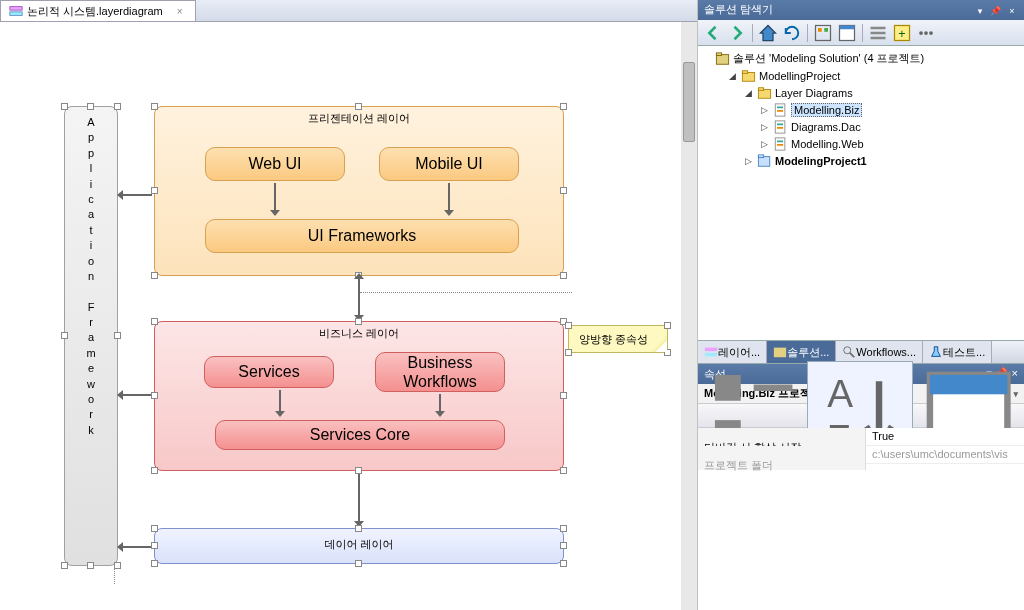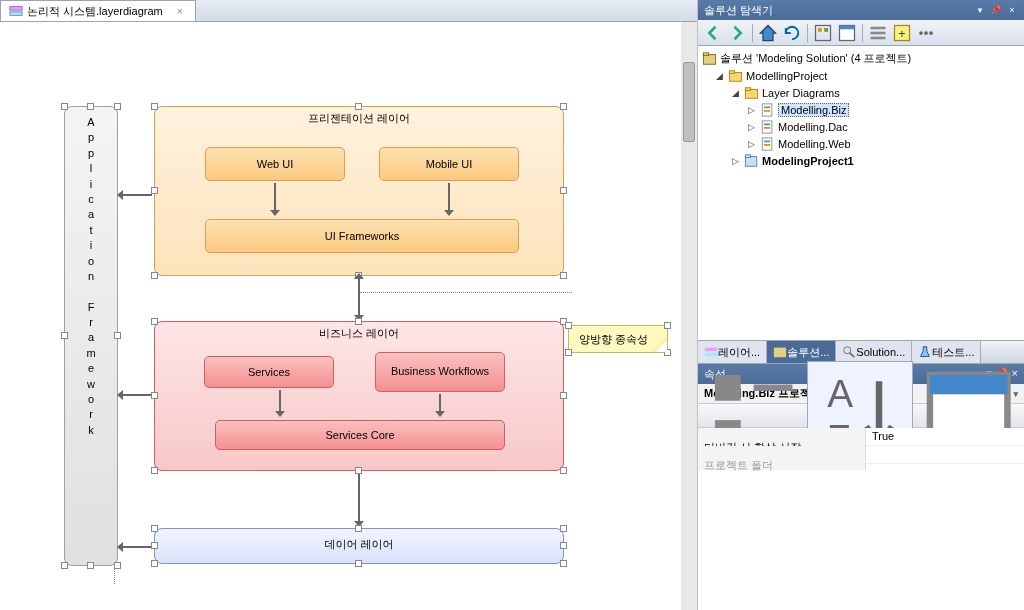--- a/index.html
+++ b/index.html
@@ -15,47 +15,47 @@
 
 
 .canvas { position: relative; width: 680px; height: 580px; margin: 4px 0 0 4px; background: #fff; }
 .layer-box { position: absolute; border-radius: 8px; border: 1px solid; }
 .handle { position: absolute; width: 7px; height: 7px; background: #fff; border: 1px solid #888; }
 .handle.tl { top: -4px; left: -4px; } .handle.tr { top: -4px; right: -4px; }
 .handle.bl { bottom: -4px; left: -4px; } .handle.br { bottom: -4px; right: -4px; }
 .handle.tm { top: -4px; left: calc(50% - 4px); } .handle.bm { bottom: -4px; left: calc(50% - 4px); }
 .handle.lm { left: -4px; top: calc(50% - 4px); } .handle.rm { right: -4px; top: calc(50% - 4px); }
 .layer-title { text-align: center; padding: 4px 0 2px 0; font-size: 11px; }
-.inner-box { position: absolute; border-radius: 5px; border: 1px solid; display: flex; align-items: center; justify-content: center; font-size: 11px; }
+.inner-box { position: absolute; border-radius: 10px; border: 1px solid; display: flex; align-items: center; justify-content: center; font-size: 16px; }
 
 .arrow { position: absolute; background: #666; }
 .arrow-v { width: 2px; }
 .arrow-h { height: 2px; }
 .arrow::after { content: ""; position: absolute; width: 0; height: 0; }
 .arrow-v.down::after { bottom: -5px; left: -4px; border-left: 5px solid transparent; border-right: 5px solid transparent; border-top: 6px solid #666; }
 .arrow-v.both::before { content: ""; position: absolute; top: -5px; left: -4px; border-left: 5px solid transparent; border-right: 5px solid transparent; border-bottom: 6px solid #666; }
 .arrow-v.both::after { bottom: -5px; left: -4px; border-left: 5px solid transparent; border-right: 5px solid transparent; border-top: 6px solid #666; }
 .arrow-h.left::after { left: -5px; top: -4px; border-top: 5px solid transparent; border-bottom: 5px solid transparent; border-right: 6px solid #666; }
 
 .note { position: absolute; background: linear-gradient(135deg,#fdf9c0 85%,#e8e090 100%); border: 1px solid #c0b860; font-size: 11px; padding: 6px 10px; margin-top: 33px; }
 .note::after { content: ""; position: absolute; right: 0; bottom: 0; width: 12px; height: 12px; background: linear-gradient(135deg,transparent 50%,#fff 50%); }
 
 .vertical-text { writing-mode: horizontal-tb; text-align: center; line-height: 1.4; font-size: 11px; padding-top: 8px; }
 .vertical-text span { display: block; }
 
 
-.panel-header { height: 20px; background: linear-gradient(#5a7aa8,#4a6a98); color: #fff; font-size: 11px; padding: 3px 6px; display: flex; align-items: center; justify-content: space-between; }
+.panel-header { height: 20px; background: linear-gradient(#5a7aa8,#4a6a98); color: #fff; font-size: 11px; padding: 3px 6px; display: flex; align-items: flex-end; justify-content: space-between; }
 .panel-header .right-icons { display: flex; gap: 4px; }
 .panel-header .right-icons span { width: 12px; height: 12px; display: inline-flex; align-items: center; justify-content: center; font-size: 9px; color: #fff; }
 
 .toolbar { height: 26px; background: linear-gradient(#f0f3f8,#d8e0ee); border-bottom: 1px solid #9aa; display: flex; align-items: center; padding: 0 4px; gap: 2px; }
 .toolbar .tbtn { width: 22px; height: 22px; display: flex; align-items: center; justify-content: center; border: 1px solid transparent; }
 .toolbar .sep { width: 1px; height: 18px; background: #aab; margin: 0 2px; }
 
-.tree { flex: 0 0 auto; height: 294px; background: #fff; overflow: auto; padding: 4px 2px; font-size: 11px; }
+.tree { flex: 0 0 auto; height: 294px; background: #fff; overflow: auto; padding: 4px 15px; font-size: 11px; }
 .tree-row { display: flex; align-items: center; height: 17px; gap: 3px; white-space: nowrap; }
 .tree-row.selected .lbl { background: #cde5ff; border: 1px dotted #666; padding: 0 2px; }
 .exp { width: 11px; height: 11px; display: inline-flex; align-items: center; justify-content: center; font-size: 9px; color: #444; }
 .tree-icon { width: 15px; height: 14px; display: inline-block; }
 
 .tool-tabs { height: 24px; background: linear-gradient(#eef2f8,#d0d6e2); display: flex; border-top: 1px solid #9aa; border-bottom: 1px solid #9aa; }
 .tool-tab { padding: 3px 6px; font-size: 11px; display: flex; align-items: center; gap: 0; border-right: 1px solid #aab; background: #e0e4ee; }
 .tool-tab.active { background: #4a6a98; color: #fff; }
 
 .props-header { height: 20px; background: linear-gradient(#5a7aa8,#4a6a98); color: #fff; font-size: 11px; padding: 3px 6px; display: flex; justify-content: space-between; }
@@ -308,21 +308,21 @@
           </svg></span>
       <span class="lbl">Modelling.Biz</span>
     </div>
     <div class="tree-row" style="padding-left:46px">
       <span class="exp">▷</span>
       <span class="tree-icon"><svg class="ico" viewBox="0 0 16 16">
             <rect x="2" y="1" width="11" height="14" fill="#fff" stroke="#888"></rect>
             <rect x="4" y="4" width="7" height="2" fill="#3a9"></rect>
             <rect x="4" y="8" width="7" height="2" fill="#e80"></rect>
           </svg></span>
-      <span class="lbl">Modelling.Dac</span>
+      <span class="lbl">Diagrams.Dac</span>
     </div>
     <div class="tree-row" style="padding-left:46px">
       <span class="exp">▷</span>
       <span class="tree-icon"><svg class="ico" viewBox="0 0 16 16">
             <rect x="2" y="1" width="11" height="14" fill="#fff" stroke="#888"></rect>
             <rect x="4" y="4" width="7" height="2" fill="#3a9"></rect>
             <rect x="4" y="8" width="7" height="2" fill="#e80"></rect>
           </svg></span>
       <span class="lbl">Modelling.Web</span>
     </div>
@@ -348,21 +348,21 @@
         <svg class="ico" style="width:14px;height:14px" viewBox="0 0 16 16">
           <rect x="1" y="3" width="14" height="11" fill="#e0d080"></rect>
         </svg>
         <span>솔루션...</span>
       </div>
     <div class="tool-tab">
         <svg class="ico" style="width:14px;height:14px" viewBox="0 0 16 16">
           <circle cx="6" cy="6" r="4" fill="none" stroke="#666"></circle>
           <line x1="9" y1="9" x2="14" y2="14" stroke="#666" stroke-width="2"></line>
         </svg>
-        <span>Solution...</span>
+        <span>Workflows...</span>
       </div>
     <div class="tool-tab">
         <svg class="ico" style="width:14px;height:14px" viewBox="0 0 16 16">
           <path d="M6 2 L6 7 L3 13 L13 13 L10 7 L10 2 Z" fill="#8cf" stroke="#048"></path>
         </svg>
         <span>테스트...</span>
       </div>
   </div>
 
   <div class="props-header">
@@ -395,15 +395,16 @@
           <rect x="2" y="2" width="12" height="3" fill="#48c"></rect>
         </svg></div>
   </div>
   <div class="prop-grid">
     <div class="prop-row">
         <div class="k">디버깅 시 항상 시작</div>
         <div class="v">True</div>
       </div>
     <div class="prop-row dis">
         <div class="k">프로젝트 폴더</div>
+        <div class="v">c:\users\umc\documents\vis</div>
       </div>
   </div>
 </div>
 
 </body></html>

